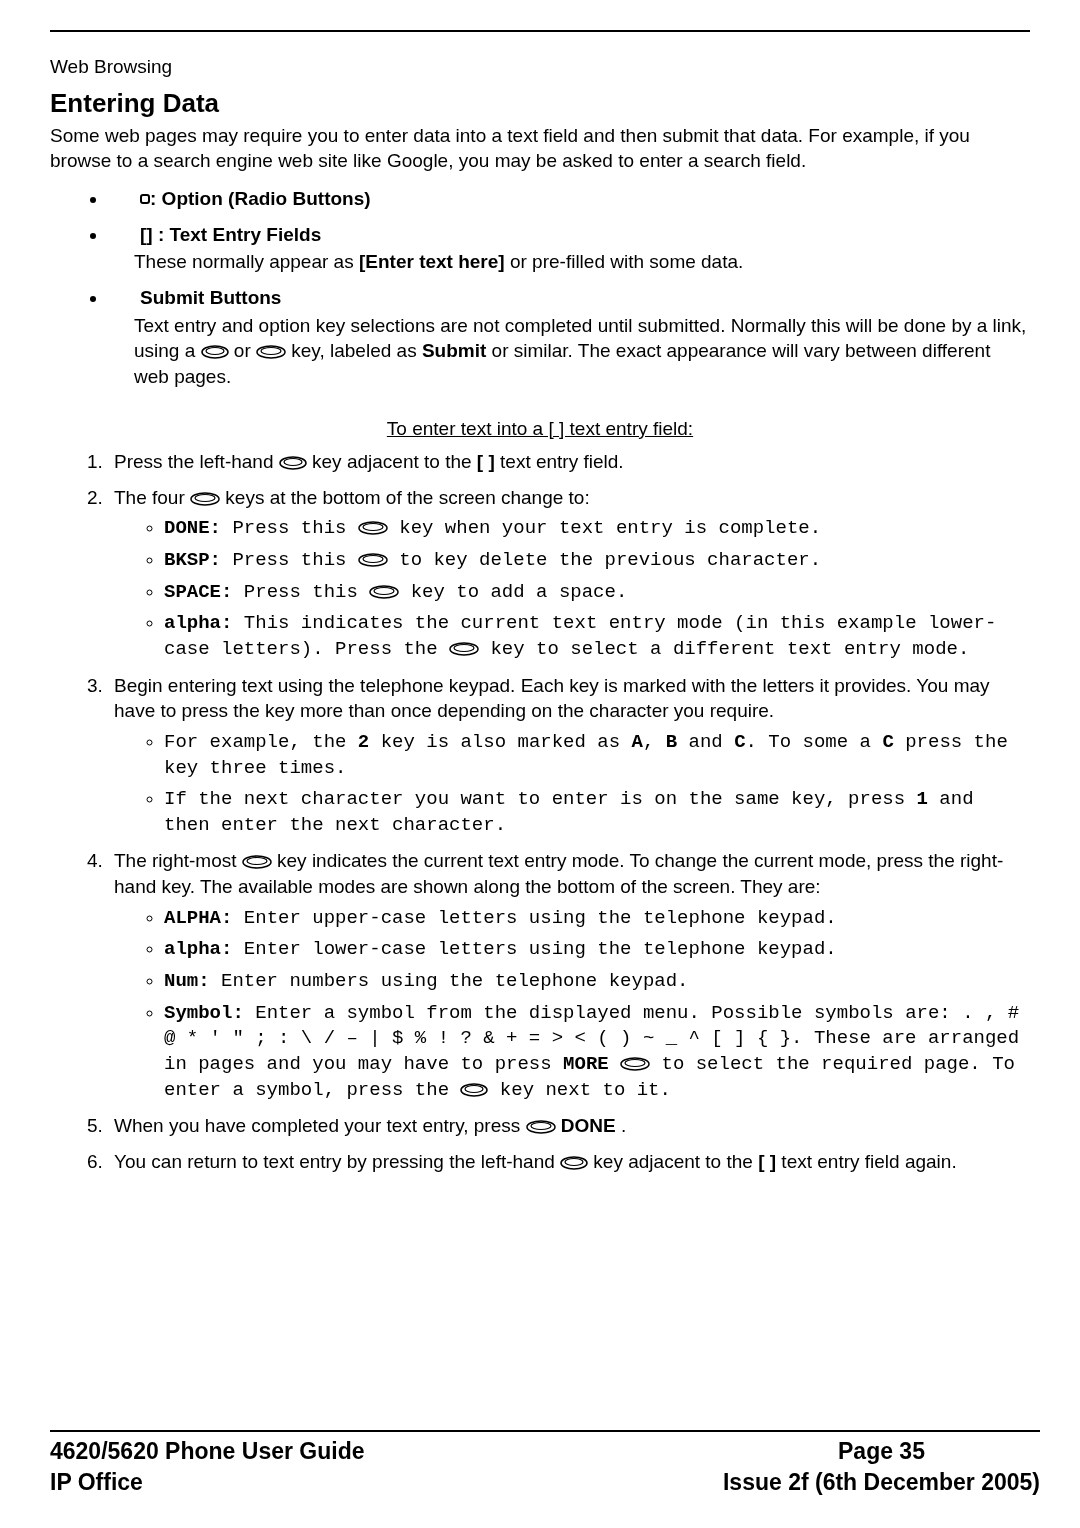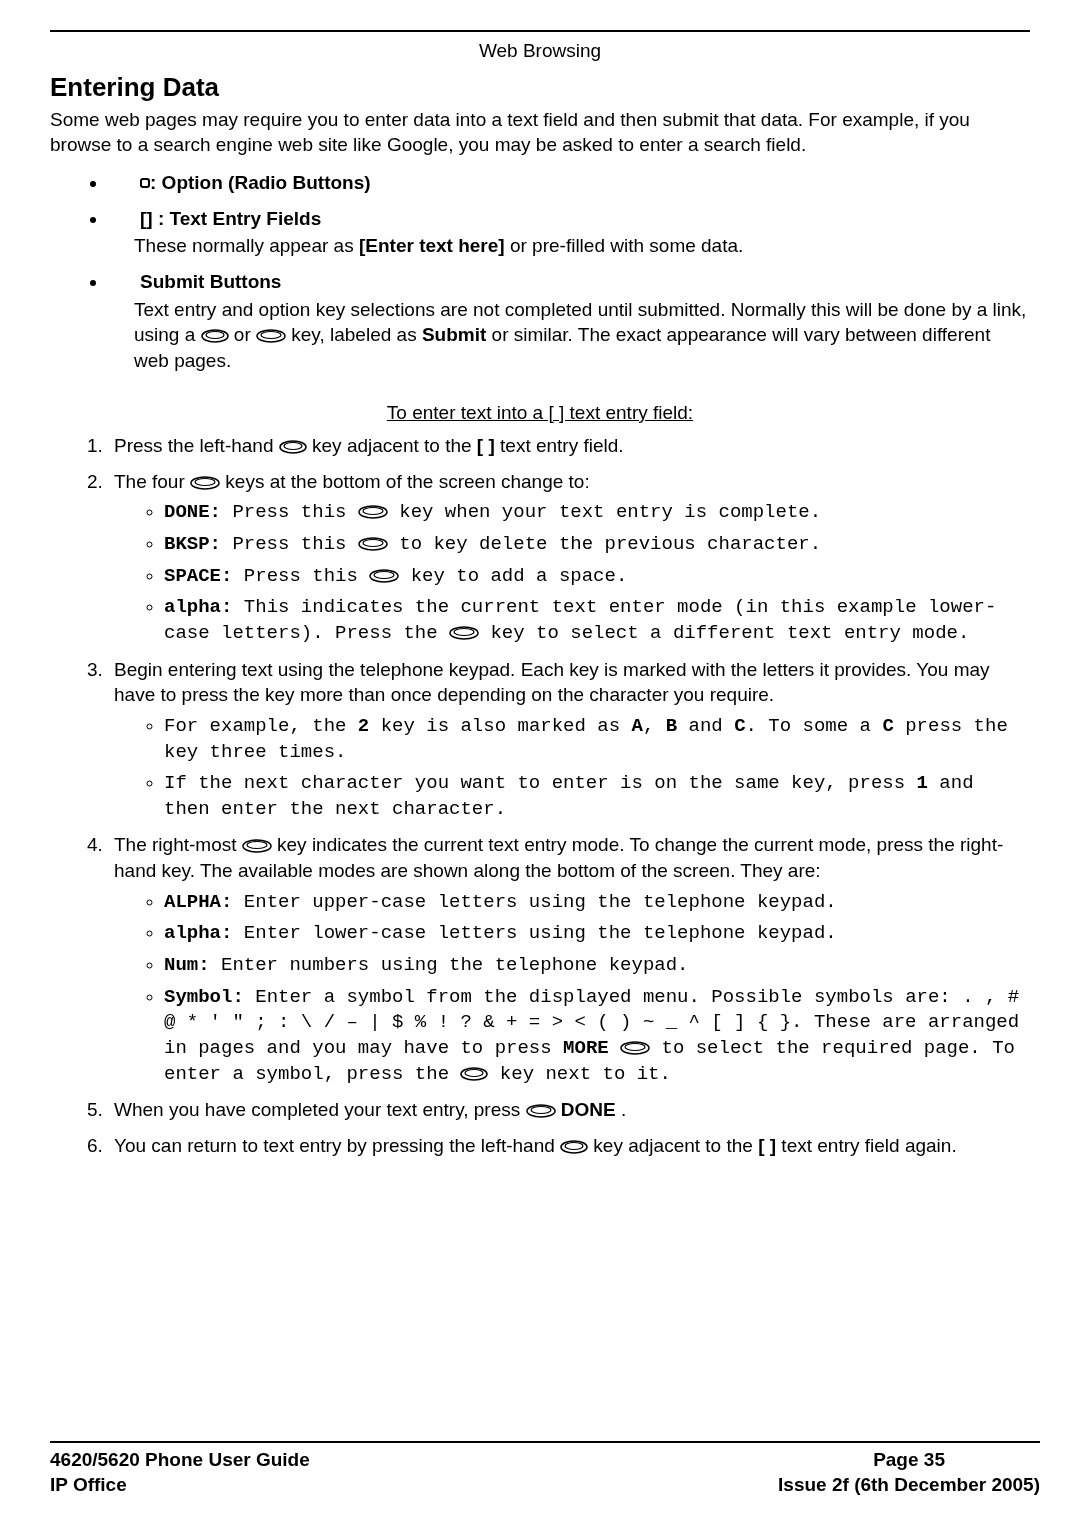--- a/index.html
+++ b/index.html
@@ -12,22 +12,22 @@
     line-height: 1.35;
   }
   .page {
     width: 1080px;
     height: 1528px;
     padding: 30px 50px 30px 50px;
     position: relative;
   }
   .top-rule {
     border-top: 2px solid #000;
-    padding-top: 6px;
-    text-align: center;
+    padding-top: 22px;
+    text-align: left;
     font-size: 19px;
   }
   .title {
     font-size: 26px;
     font-weight: bold;
     margin-top: 6px;
   }
   .body-para {
     margin-top: 2px;
   }
@@ -75,21 +75,21 @@
     bottom: 30px;
   }
   .bottom-rule {
     border-top: 2px solid #000;
     display: flex;
     justify-content: space-between;
     padding-top: 4px;
   }
   .foot-left, .foot-right {
     font-weight: bold;
-    font-size: 19px;
+    font-size: 23px;
     line-height: 1.35;
   }
   .foot-right { text-align: center; }
   b { font-weight: bold; }
   
   .radio-open {
     display: inline-block;
     width: 10px; height: 10px;
     border: 2px solid #000;
     border-radius: 3px;
@@ -184,21 +184,21 @@
         </li>
         <li>
           <b>SPACE:</b><span> Press this </span>
           <svg class="key-icon" width="30" height="14" viewBox="0 0 30 14">
               <ellipse cx="15" cy="7" rx="14" ry="6" fill="#fff" stroke="#000" stroke-width="1.5"></ellipse>
               <ellipse cx="15" cy="6" rx="10" ry="3.5" fill="none" stroke="#000" stroke-width="1.2"></ellipse>
             </svg>
           <span> key to add a space.</span>
         </li>
         <li>
-          <b>alpha:</b><span> This indicates the current text enter mode (in this example lower-case letters). Press the </span>
+          <b>alpha:</b><span> This indicates the current text entry mode (in this example lower-case letters). Press the </span>
           <svg class="key-icon" width="30" height="14" viewBox="0 0 30 14">
               <ellipse cx="15" cy="7" rx="14" ry="6" fill="#fff" stroke="#000" stroke-width="1.5"></ellipse>
               <ellipse cx="15" cy="6" rx="10" ry="3.5" fill="none" stroke="#000" stroke-width="1.2"></ellipse>
             </svg>
           <span> key to select a different text entry mode.</span>
         </li>
       </ul>
     </li>
 
     <li>

